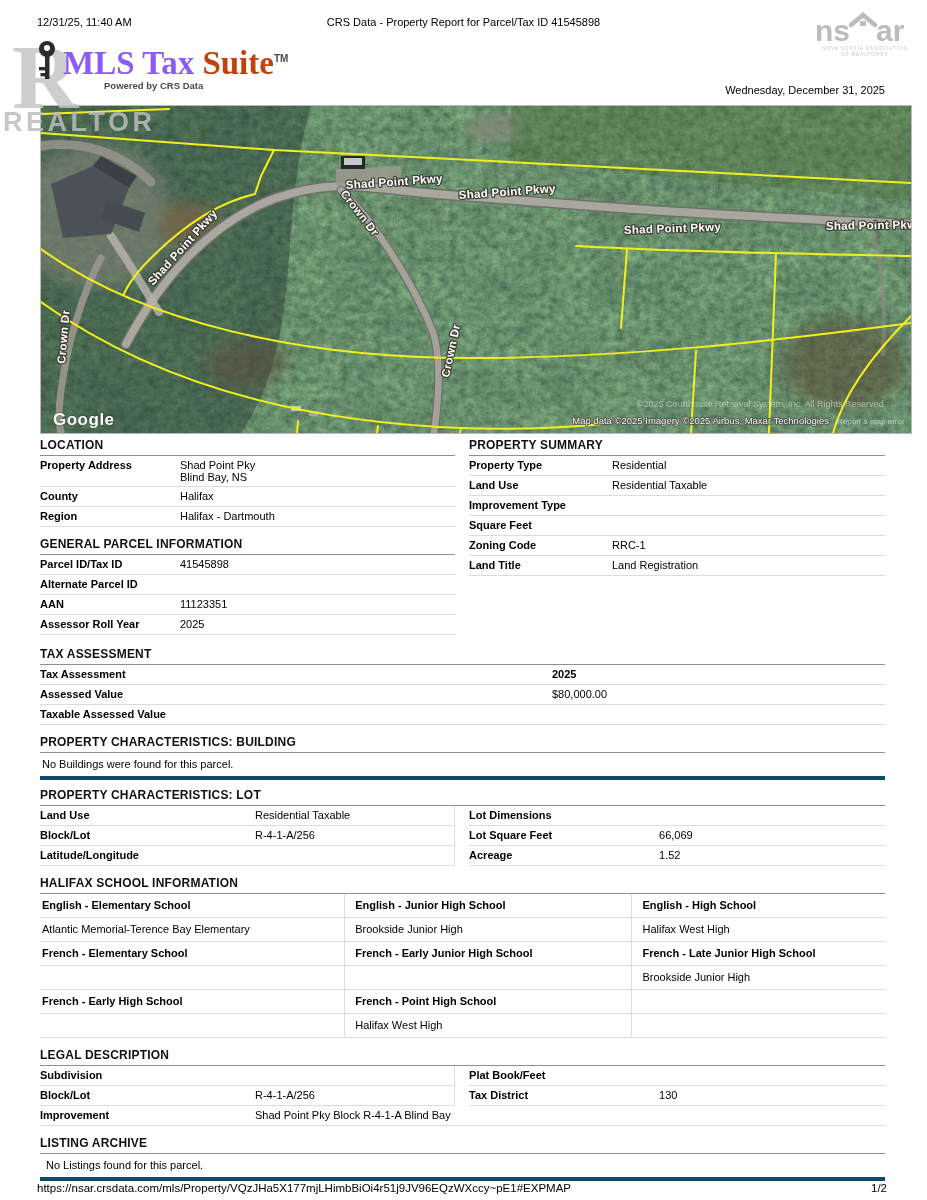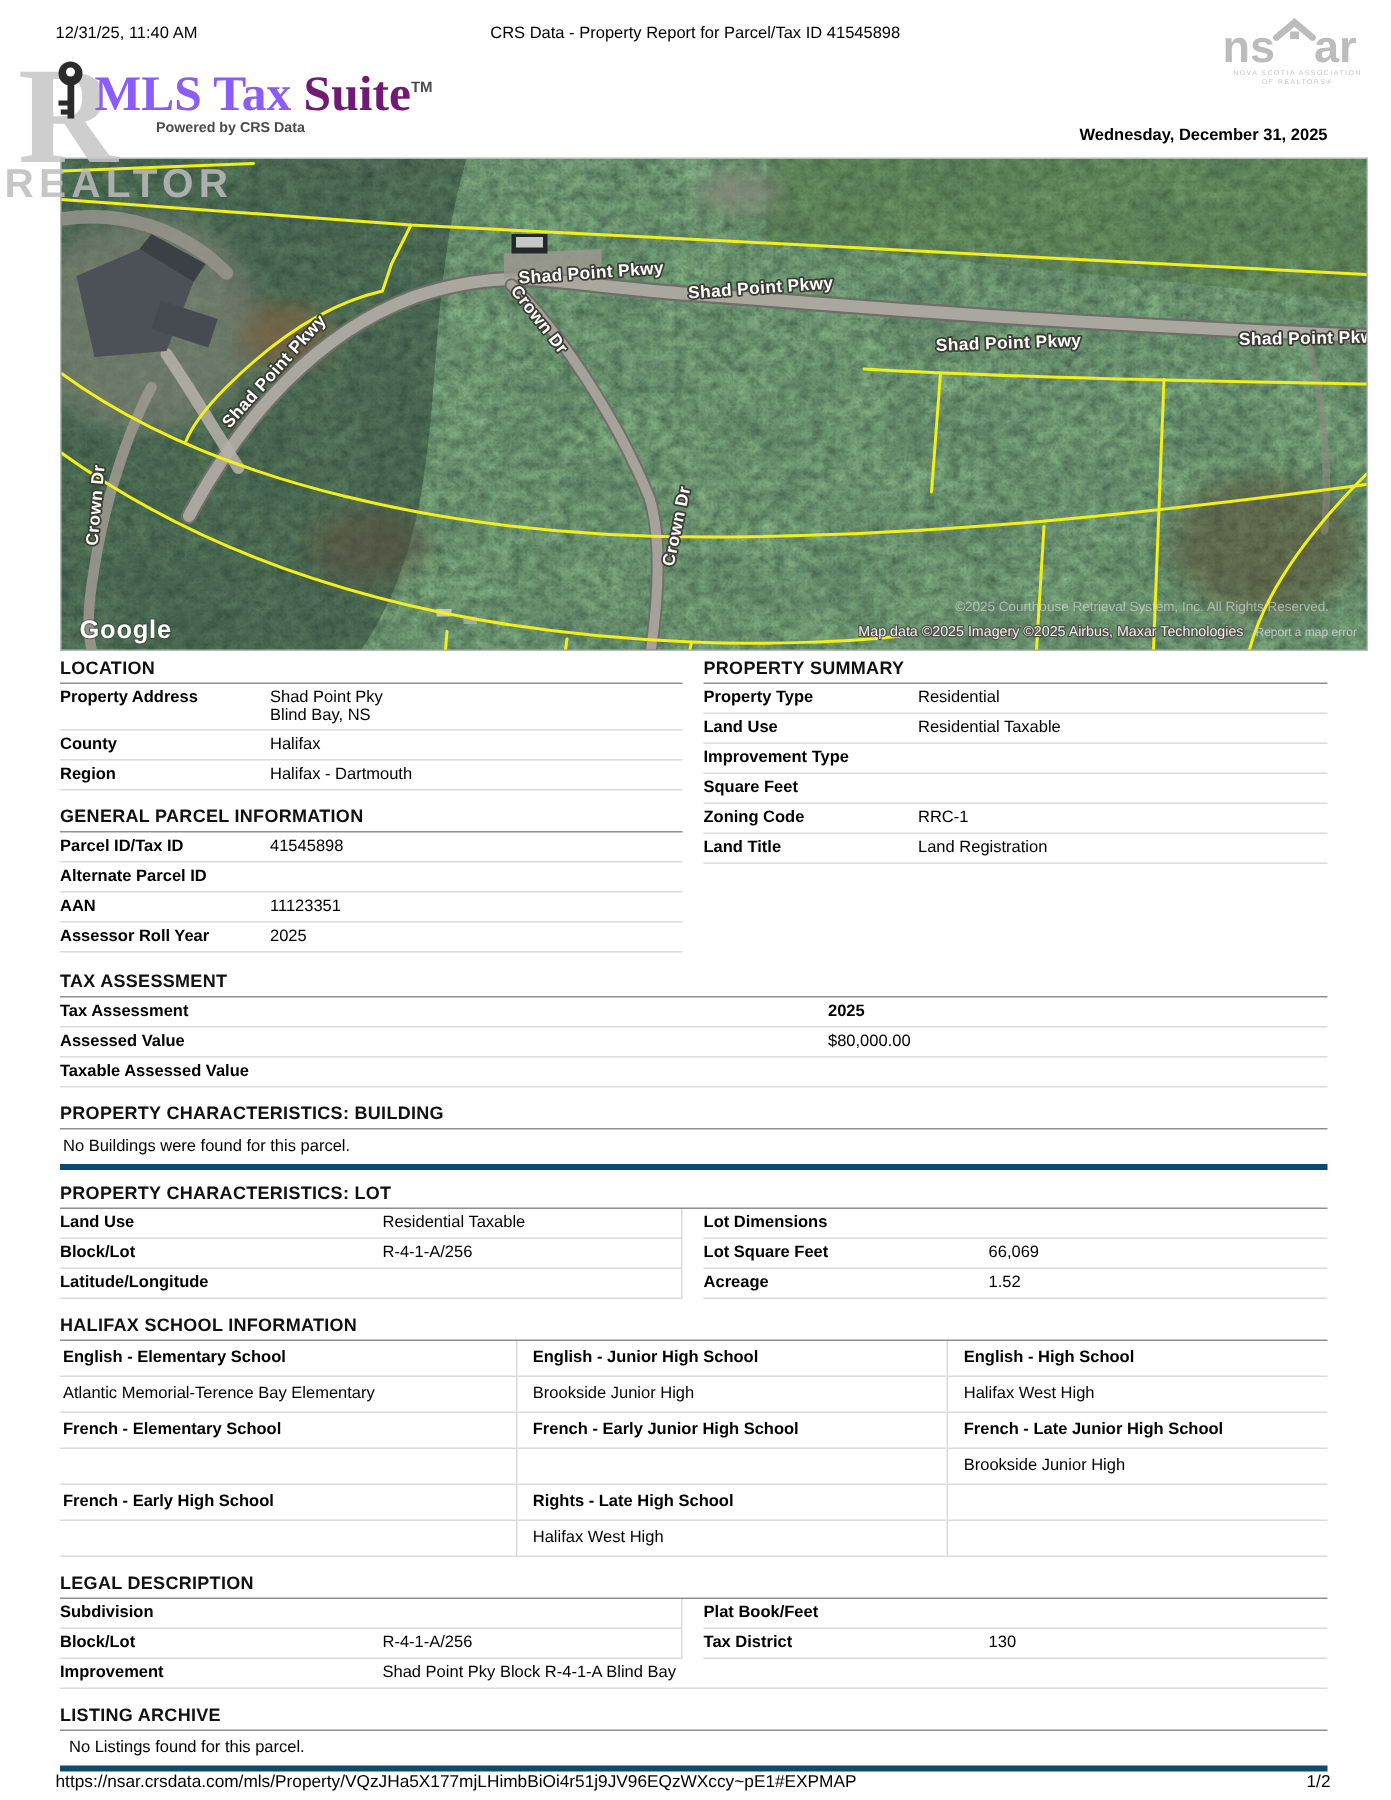--- a/index.html
+++ b/index.html
@@ -7,24 +7,24 @@
        font-family:"Liberation Sans",sans-serif;color:#000;overflow:hidden;}
 
   
   .dt{position:absolute;left:37px;top:16px;font-size:11px;}
   .doc-title{position:absolute;left:0;right:0;top:16px;text-align:center;font-size:11px;}
   .nsar{position:absolute;right:10px;top:12px;}
   .realtor-mark{position:absolute;left:2px;top:40px;z-index:2;opacity:.85;}
   .brand{position:absolute;left:36px;top:40px;z-index:3;display:flex;align-items:flex-start;}
   .brand-text{font-family:"Liberation Serif",serif;font-weight:bold;font-size:33px;line-height:38px;margin-left:6px;}
   .brand-dark{color:#8b5cf6;}
-  .brand-gold{color:#701a75;}
+  .brand-gold{color:#c2410c;}
   .brand-text sup{font-size:10px;color:#4a4a4c;font-family:"Liberation Sans",sans-serif;}
   .tagline{position:absolute;left:104px;top:80px;font-size:9.5px;font-weight:bold;color:#4a4a4c;z-index:3;}
-  .report-date{position:absolute;right:42px;top:84px;font-size:11px;font-weight:bold;}
+  .report-date{position:absolute;right:42px;top:84px;font-size:11px;}
 
   
   .map-wrap{position:absolute;left:40px;top:105px;width:870px;height:327px;
             border:1px solid #b9b9b9;z-index:1;}
   .map-wrap svg{display:block;}
   .rl{font:bold 11.5px "Liberation Sans",sans-serif;fill:#fff;stroke:#3d3d35;
       stroke-width:2.4px;paint-order:stroke;letter-spacing:.3px;stroke-linejoin:round;}
   .gl{font:bold 17px "Liberation Sans",sans-serif;fill:#fff;letter-spacing:.5px;
       stroke:rgba(40,40,40,.45);stroke-width:1.4px;paint-order:stroke;}
   .at1{font:9px "Liberation Sans",sans-serif;fill:rgba(235,235,235,.55);}
@@ -322,21 +322,21 @@
     <div class="cell c1">Atlantic Memorial-Terence Bay Elementary</div>
     <div class="cell c2">Brookside Junior High</div>
     <div class="cell c3">Halifax West High</div>
     <div class="cell hdr c1">French - Elementary School</div>
     <div class="cell hdr c2">French - Early Junior High School</div>
     <div class="cell hdr c3">French - Late Junior High School</div>
     <div class="cell c1"></div>
     <div class="cell c2"></div>
     <div class="cell c3">Brookside Junior High</div>
     <div class="cell hdr c1">French - Early High School</div>
-    <div class="cell hdr c2">Rights - Late High School</div>
+    <div class="cell hdr c2">French - Point High School</div>
     <div class="cell hdr c3"></div>
     <div class="cell c1"></div>
     <div class="cell c2">Halifax West High</div>
     <div class="cell c3"></div>
   </div>
 
   <div class="sec mt8">LEGAL DESCRIPTION</div>
   <div class="half-wrap">
     <div class="half-l">
       <div class="row">

